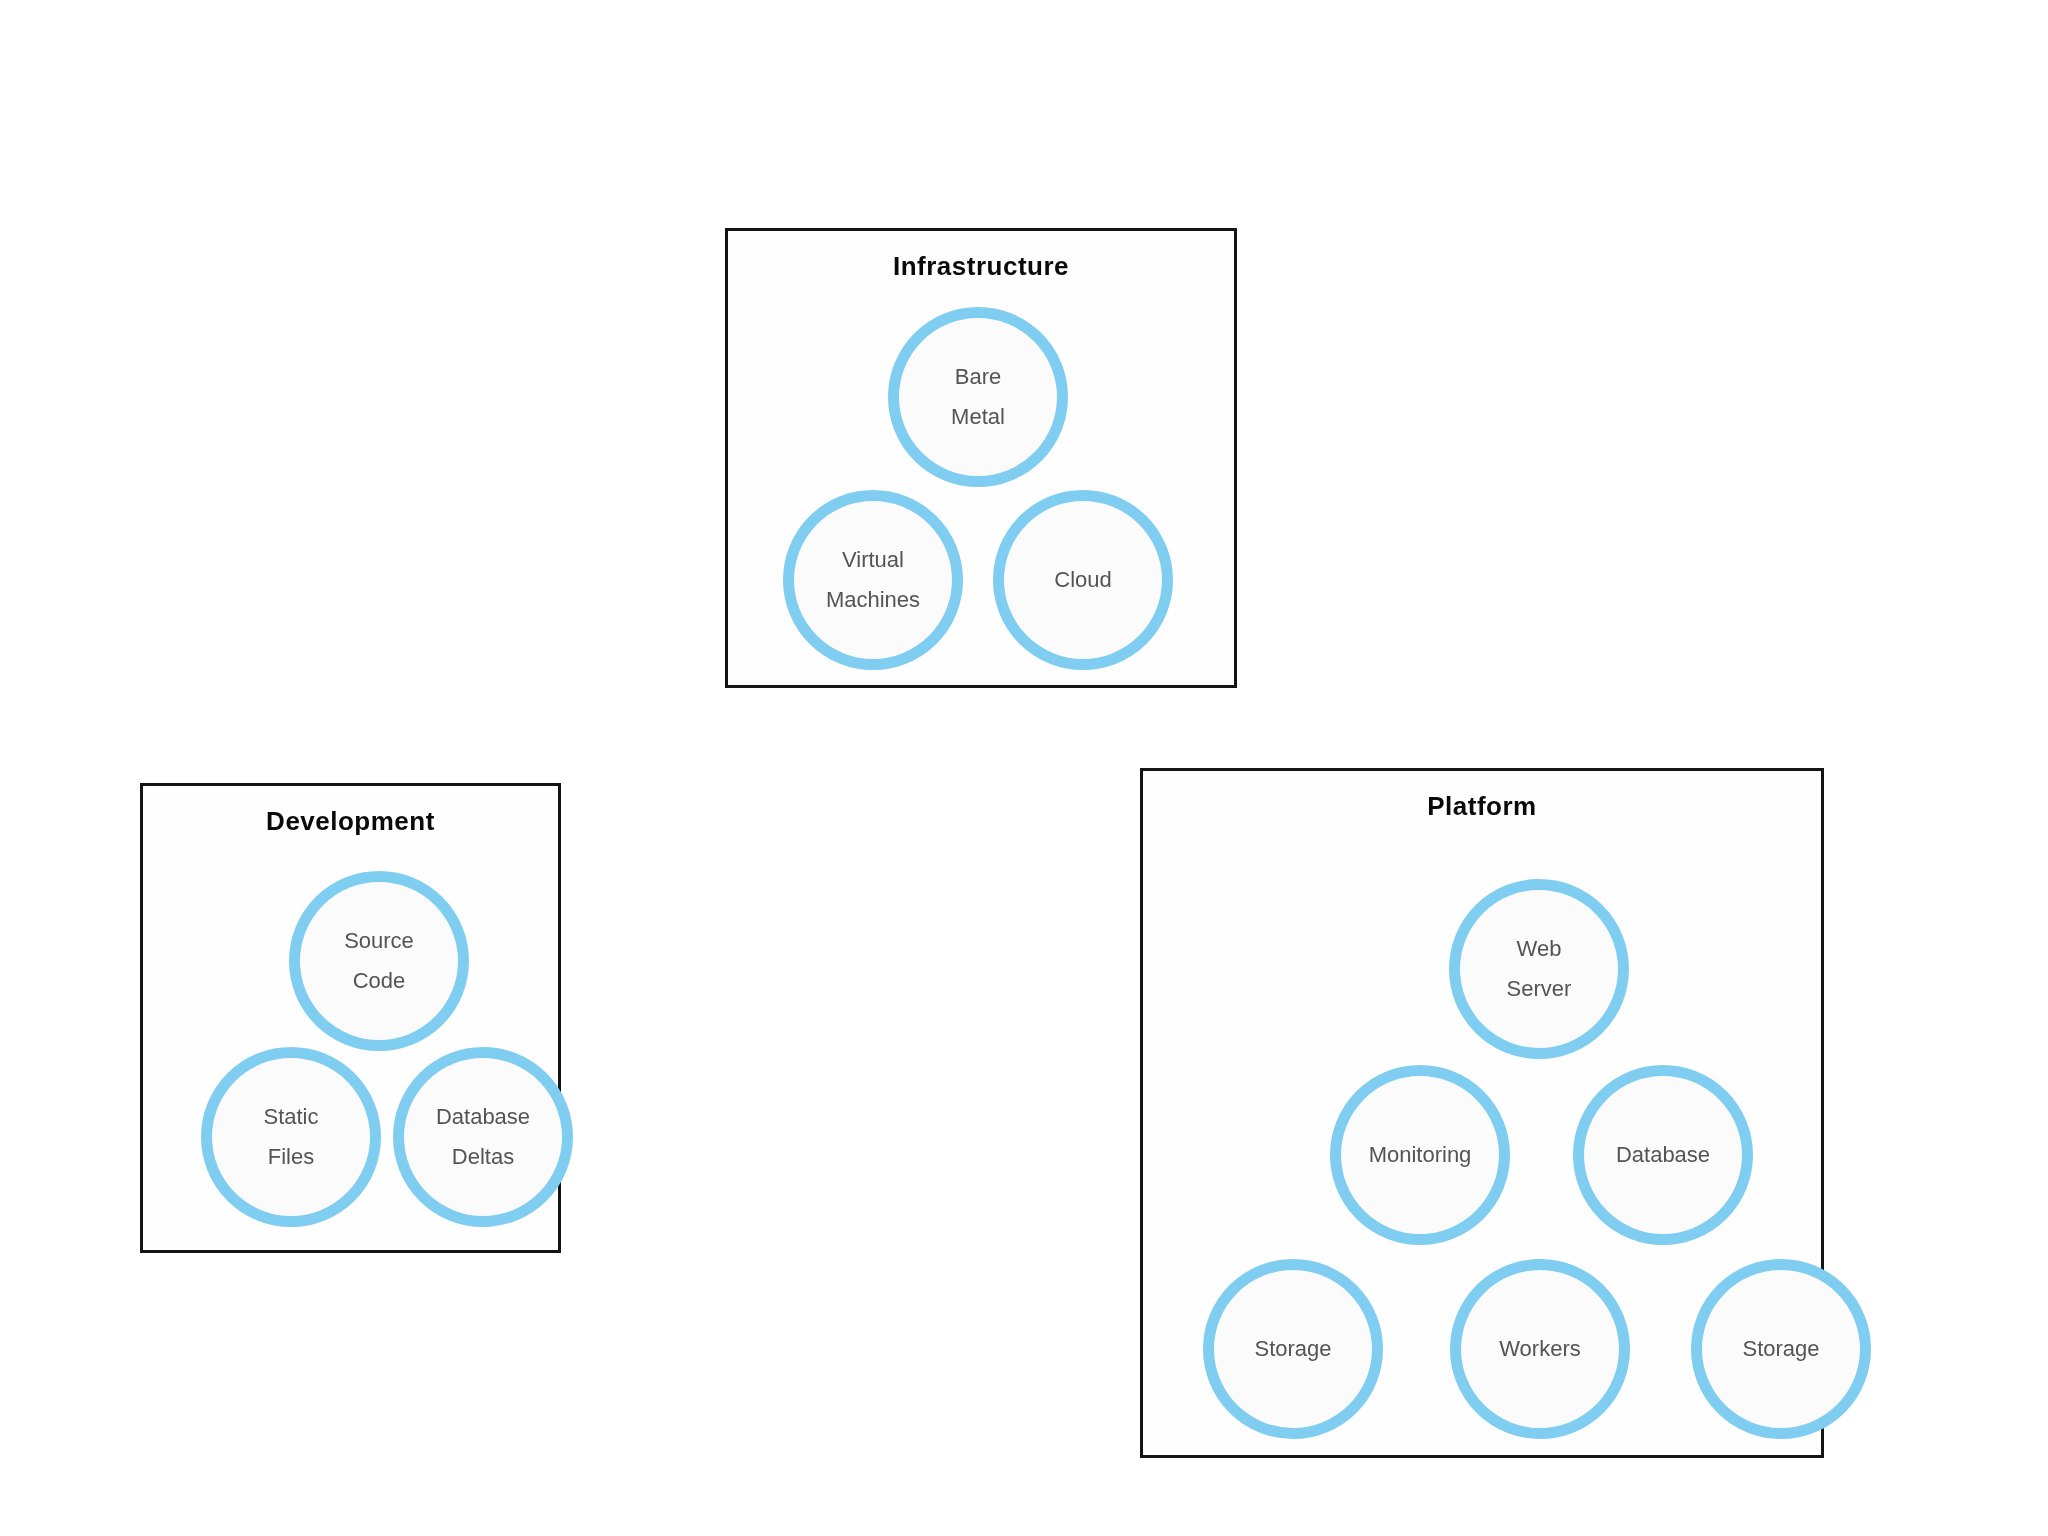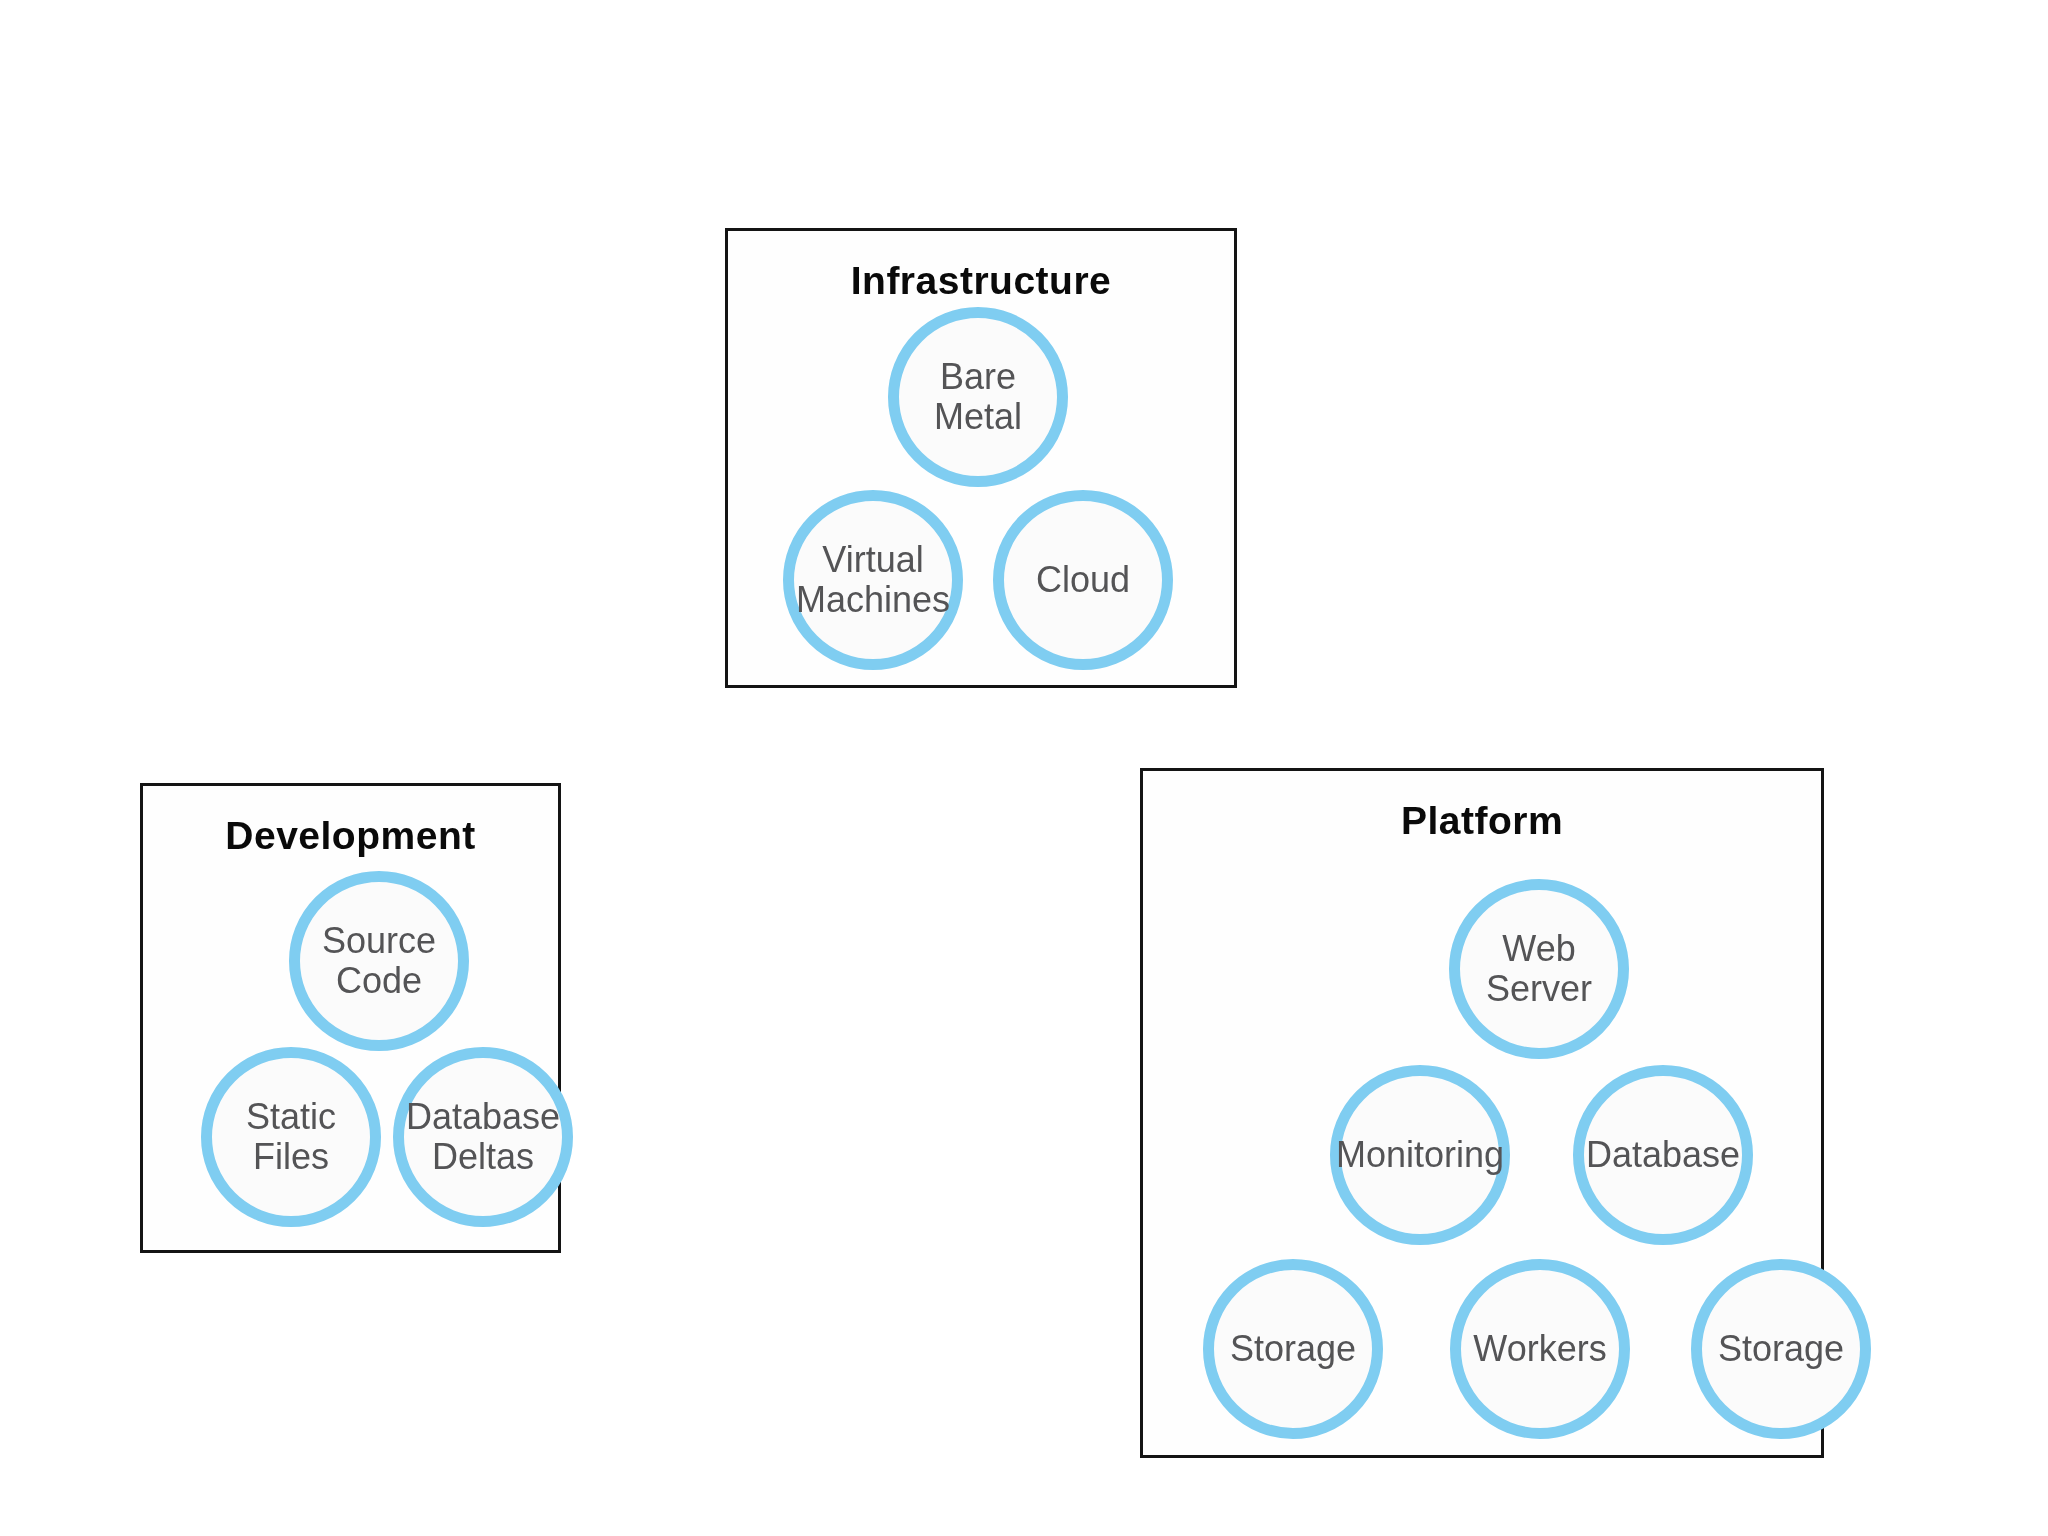--- a/index.html
+++ b/index.html
@@ -23,43 +23,43 @@
     height: 1536px;
     background: var(--page-bg);
     overflow: hidden;
   }
   .group {
     position: absolute;
     background: var(--box-fill);
     border: 3px solid var(--box-border);
   }
   .group-title {
-    margin: 8px;
+    margin: 0;
     padding-top: 20px;
     text-align: center;
-    font-size: 39px;
+    font-size: 26px;
     font-weight: bold;
     color: var(--title-color);
     letter-spacing: 0.5px;
   }
   .node {
     position: absolute;
     width: 180px;
     height: 180px;
     border-radius: 50%;
     border: 11px solid var(--circle-border);
     background: var(--circle-fill);
     display: flex;
     align-items: center;
     justify-content: center;
   }
   .node-label {
     white-space: pre-line;
     text-align: center;
-    font-size: 36px;
+    font-size: 22px;
     line-height: 40px;
     color: var(--label-color);
   }
   
   #group-infrastructure { left: 725px; top: 228px; width: 512px; height: 460px; }
   #node-bare-metal       { left: 160px; top: 76px; }
   #node-virtual-machines { left: 55px;  top: 259px; }
   #node-cloud            { left: 265px; top: 259px; }
   
   #group-development     { left: 140px; top: 783px; width: 421px; height: 470px; }

